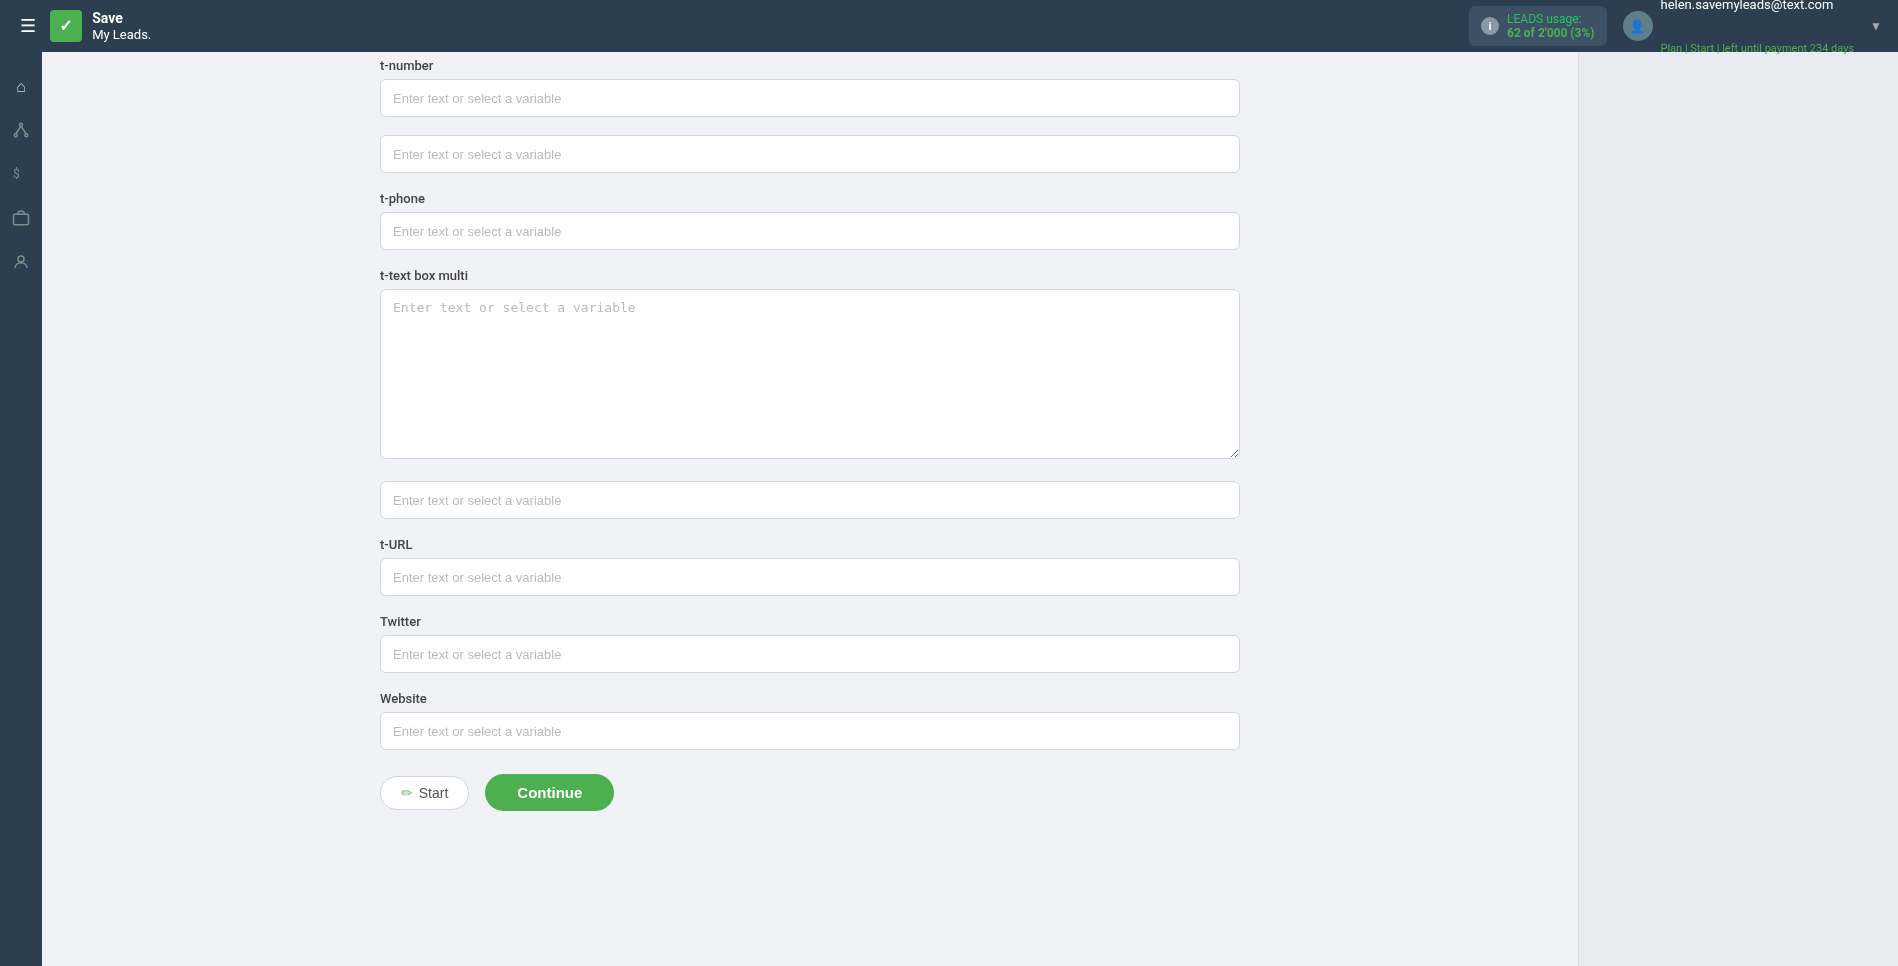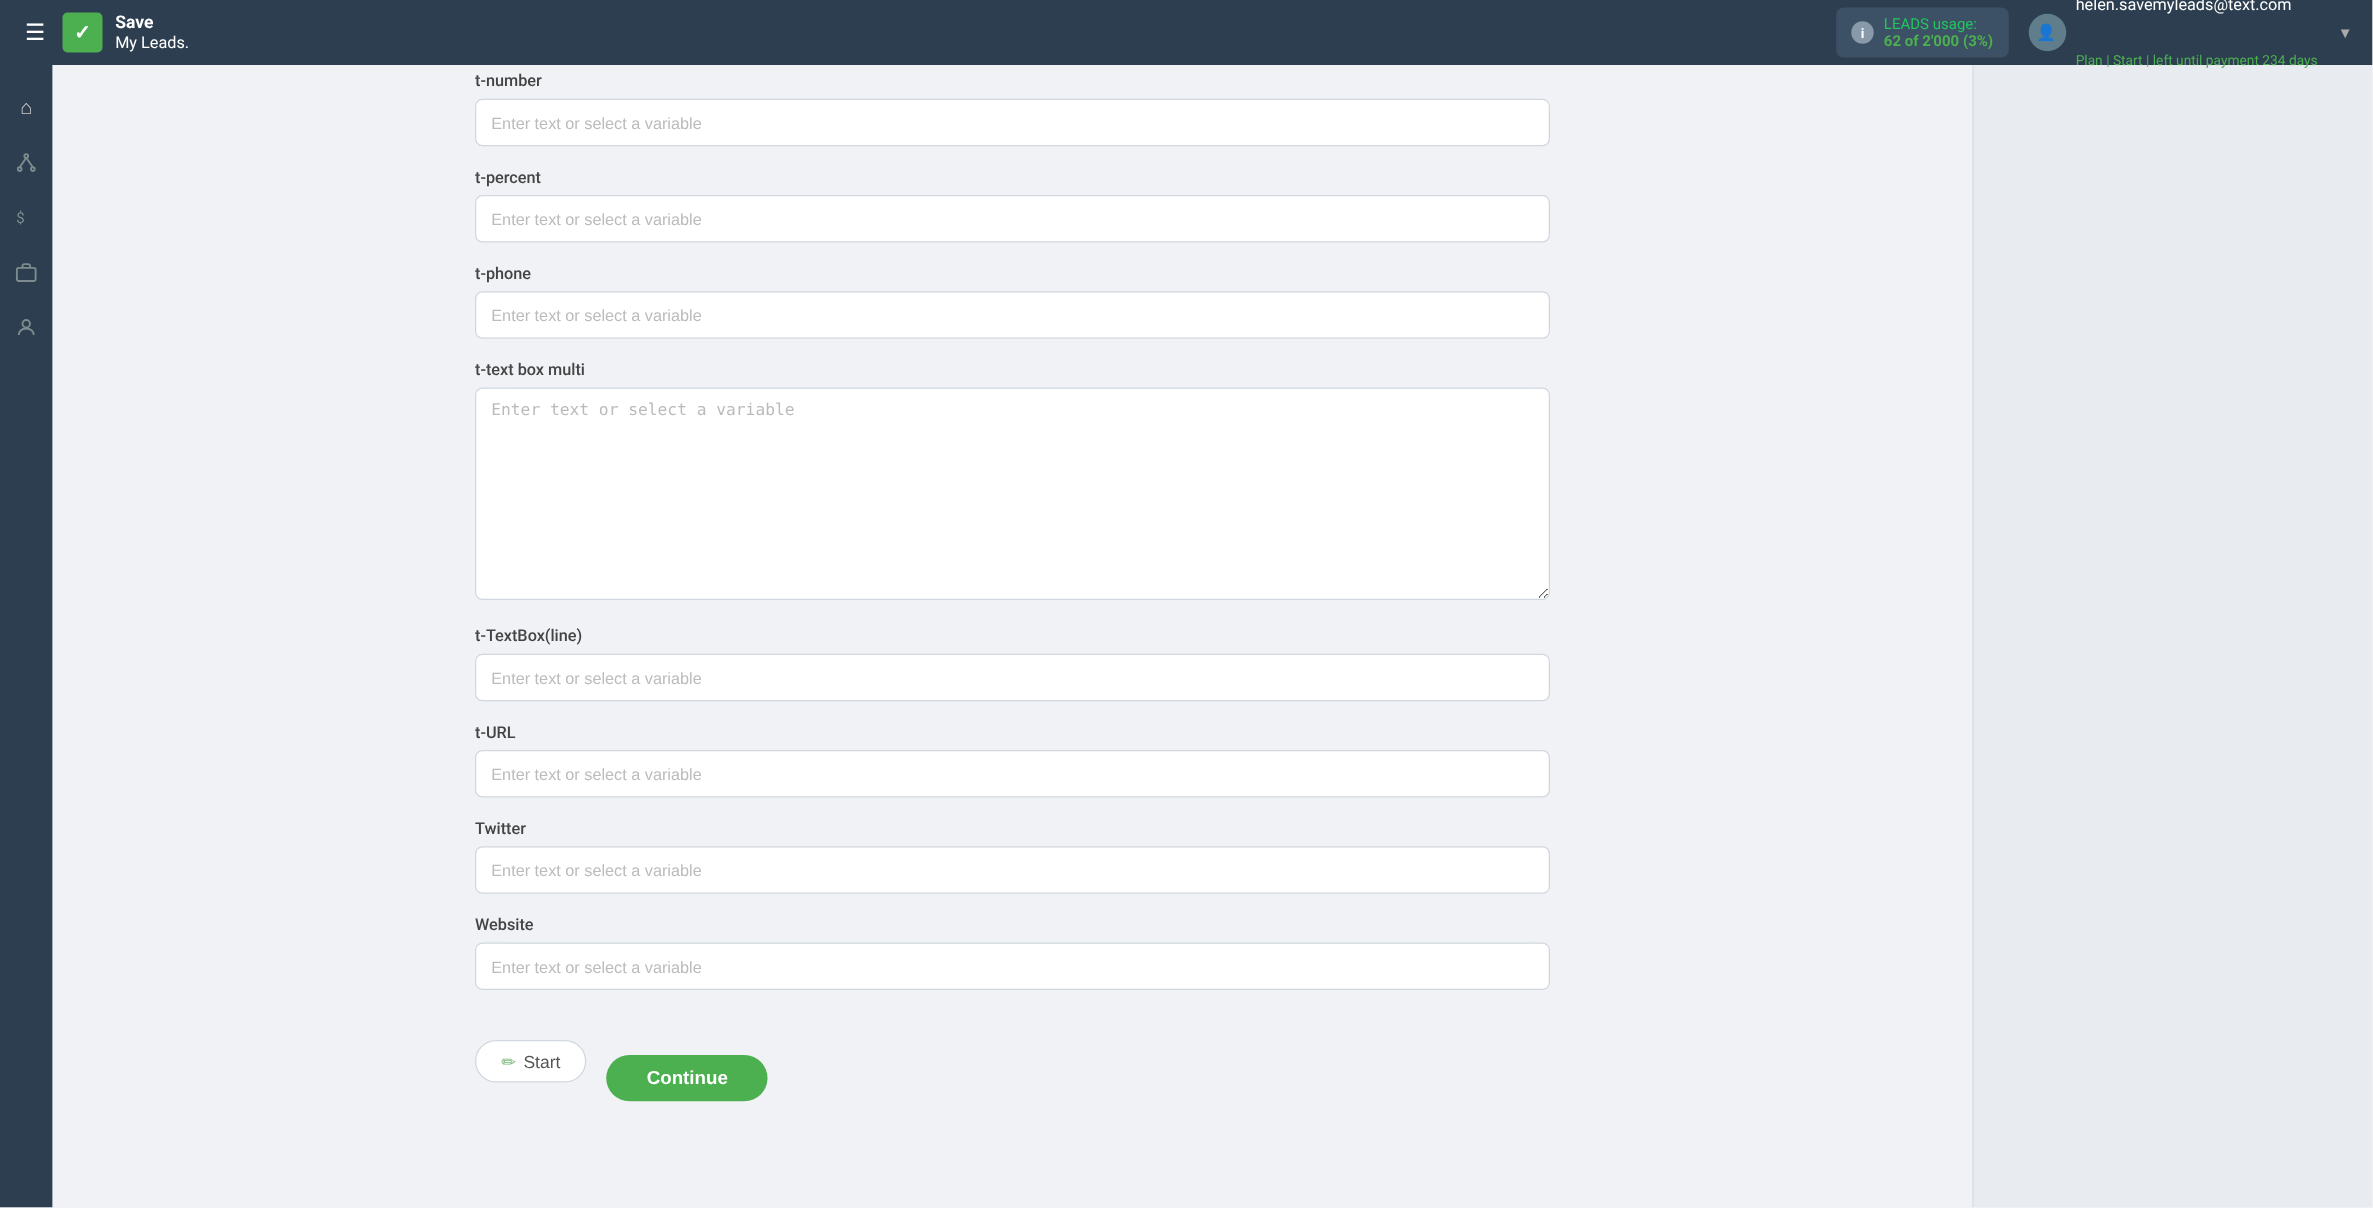--- a/index.html
+++ b/index.html
@@ -78,21 +78,21 @@
       background: #fff;
       outline: none;
       resize: vertical;
     }
     .field-textarea::placeholder { color: #bbb; }
 
     
     .form-footer { display: flex; align-items: center; gap: 16px; margin-top: 24px; padding-bottom: 30px; }
     .back-btn { display: flex; align-items: center; gap: 6px; background: #fff; border: 1px solid #d0d7de; border-radius: 24px; padding: 8px 20px; font-size: 14px; color: #555; cursor: pointer; }
     .pencil-icon { color: #7cb97e; font-size: 14px; }
-    .continue-btn { background: #4caf50; color: white; border: none; border-radius: 24px; padding: 10px 32px; font-size: 15px; font-weight: 600; cursor: pointer; margin-top: 28px; }
+    .continue-btn { background: #4caf50; color: white; border: none; border-radius: 24px; padding: 10px 32px; font-size: 15px; font-weight: 600; cursor: pointer; }
 
     
     .form-container::-webkit-scrollbar { width: 6px; }
     .form-container::-webkit-scrollbar-track { background: #e8ecf0; }
     .form-container::-webkit-scrollbar-thumb { background: #bbb; border-radius: 3px; }
   </style>
 </head>
 <body>
 
 <div class="header">
@@ -169,36 +169,34 @@
   <div class="content-area">
     <div class="form-container">
       <div class="form-inner">
 
         <div class="field-group">
           <div class="field-label">t-number</div>
           <input class="field-input" type="text" placeholder="Enter text or select a variable" style="">
         </div>
 
         <div class="field-group">
-          <div class="field-label">t-percent</div>
           <input class="field-input" type="text" placeholder="Enter text or select a variable" style="">
         </div>
 
         <div class="field-group">
           <div class="field-label">t-phone</div>
           <input class="field-input" type="text" placeholder="Enter text or select a variable" style="">
         </div>
 
         <div class="field-group">
           <div class="field-label">t-text box multi</div>
           <textarea class="field-textarea" placeholder="Enter text or select a variable" style=""></textarea>
         </div>
 
         <div class="field-group">
-          <div class="field-label">t-TextBox(line)</div>
           <input class="field-input" type="text" placeholder="Enter text or select a variable" style="">
         </div>
 
         <div class="field-group">
           <div class="field-label">t-URL</div>
           <input class="field-input" type="text" placeholder="Enter text or select a variable" style="">
         </div>
 
         <div class="field-group">
           <div class="field-label">Twitter</div>

